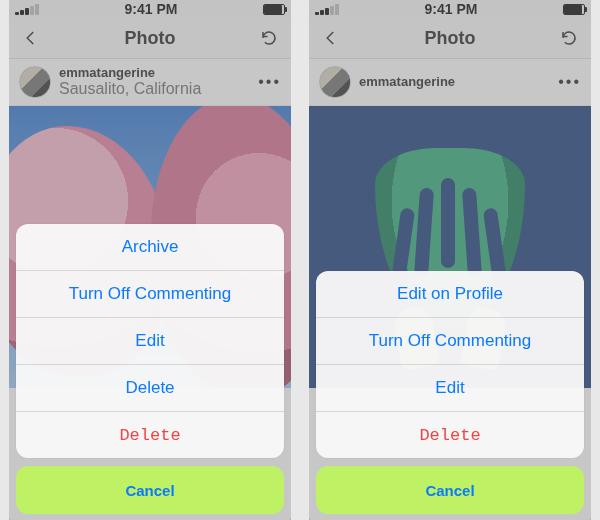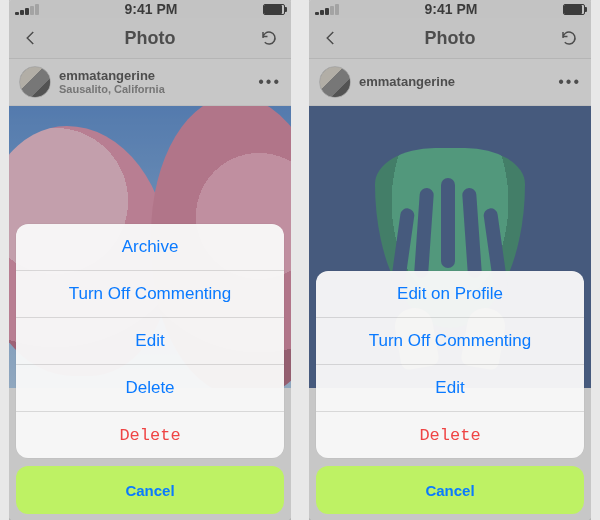--- a/index.html
+++ b/index.html
@@ -24,21 +24,21 @@
   .nav-title{font-weight:600;font-size:18px;color:#222;}
   .nav-btn{width:24px;height:24px;display:flex;align-items:center;justify-content:center;color:#222;}
   .nav-btn svg{width:18px;height:18px;stroke:#222;stroke-width:2;fill:none;}
 
   
   .posthead{height:46px;background:#fff;display:flex;align-items:center;padding:0 10px;gap:8px;border-bottom:1px solid #eee;}
   .avatar{width:30px;height:30px;border-radius:50%;background:radial-gradient(circle at 35% 30%,#fff 0 10%,#888 10% 55%,#555 55% 100%);position:relative;overflow:hidden;border:1px solid #ccc;}
   .avatar:before{content:"";position:absolute;inset:0;background:linear-gradient(135deg,#d9d2c4 0 40%,#6d6d6d 40% 70%,#2c2c2c 70% 100%);}
   .user{display:flex;flex-direction:column;line-height:1.1;}
   .uname{font-size:13px;font-weight:600;color:#222;}
-  .uloc{font-size:11px;color:#6a6a6a;font-weight:bold;}
+  .uloc{font-size:16px;color:#6a6a6a;}
   .more{margin-left:auto;font-size:16px;letter-spacing:2px;color:#222;}
 
   
   .photo{width:100%;height:282px;position:relative;overflow:hidden;}
   .sky{position:absolute;inset:0;background:linear-gradient(#2e74d0,#6aa6e8 60%,#9cc6f0);}
   .blossom{position:absolute;width:190px;height:250px;border-radius:60% 70% 55% 65%;}
   .bl1{left:-30px;top:20px;background:radial-gradient(circle at 40% 30%,#f7b6ce 0 35%,#e47a9e 35% 70%,#b44a6d 70% 100%);}
   .bl2{right:-40px;top:-10px;background:radial-gradient(circle at 60% 40%,#f29ab9 0 30%,#d86a8f 30% 65%,#a24261 65% 100%);width:180px;height:300px;}
 
   .navybg{position:absolute;inset:0;background:#143a78;}

